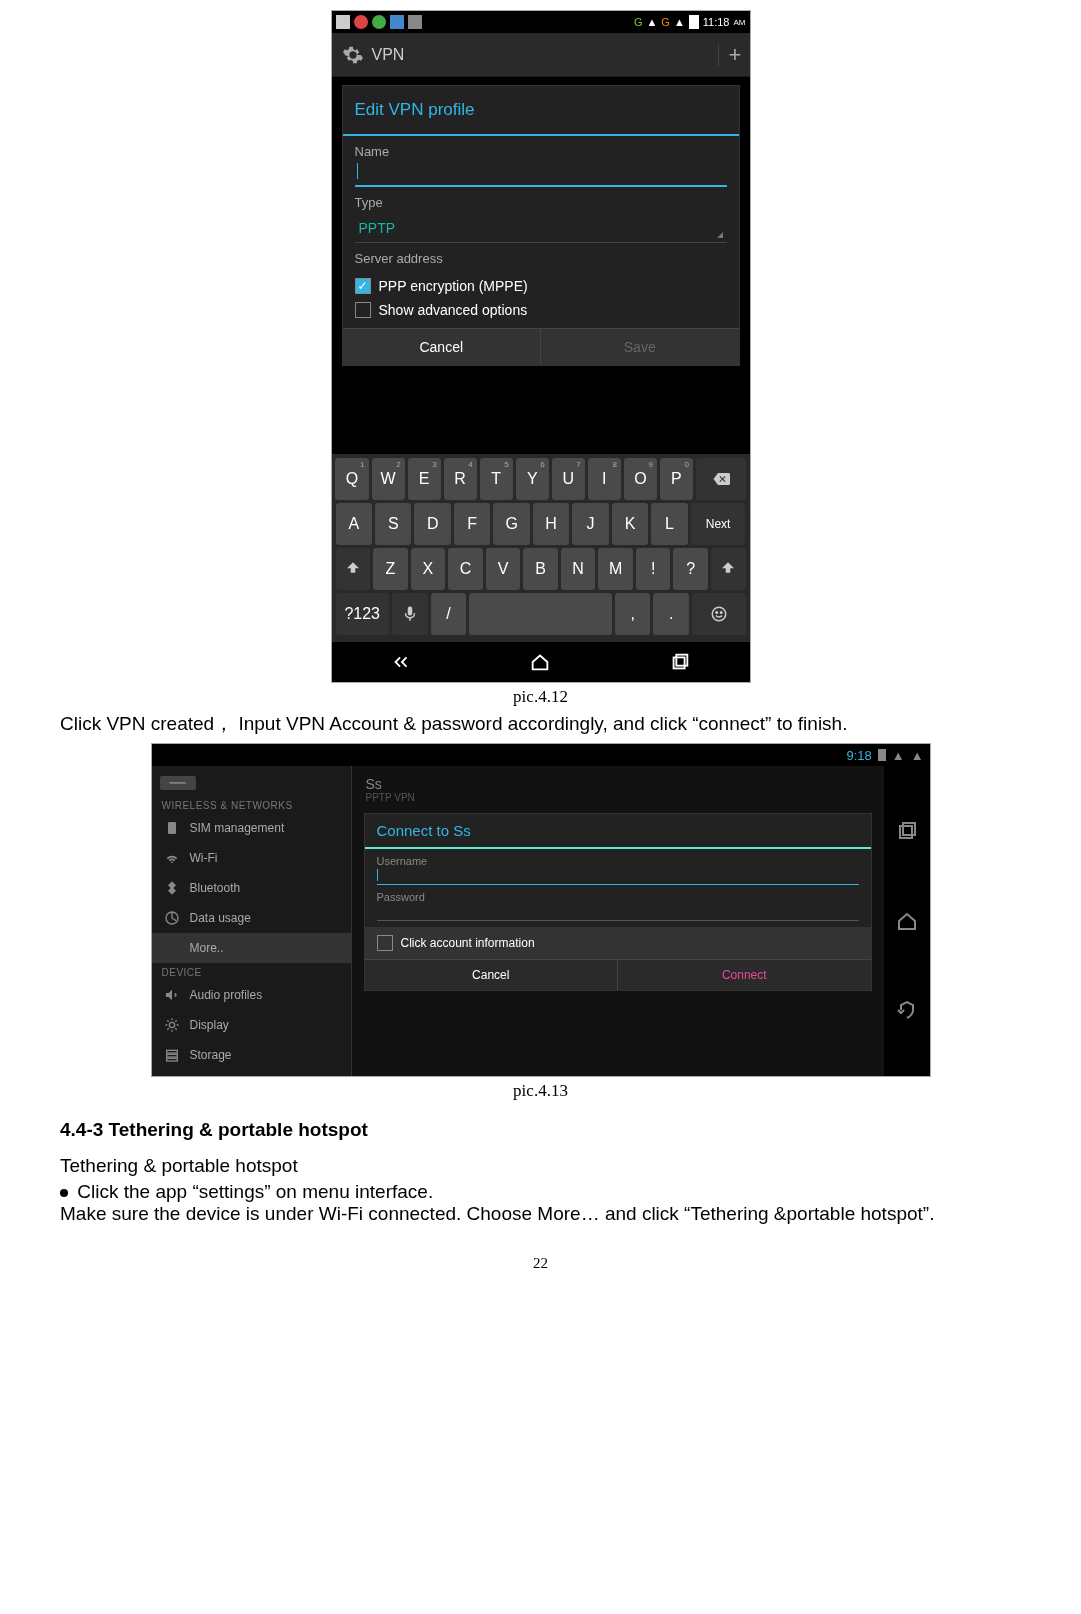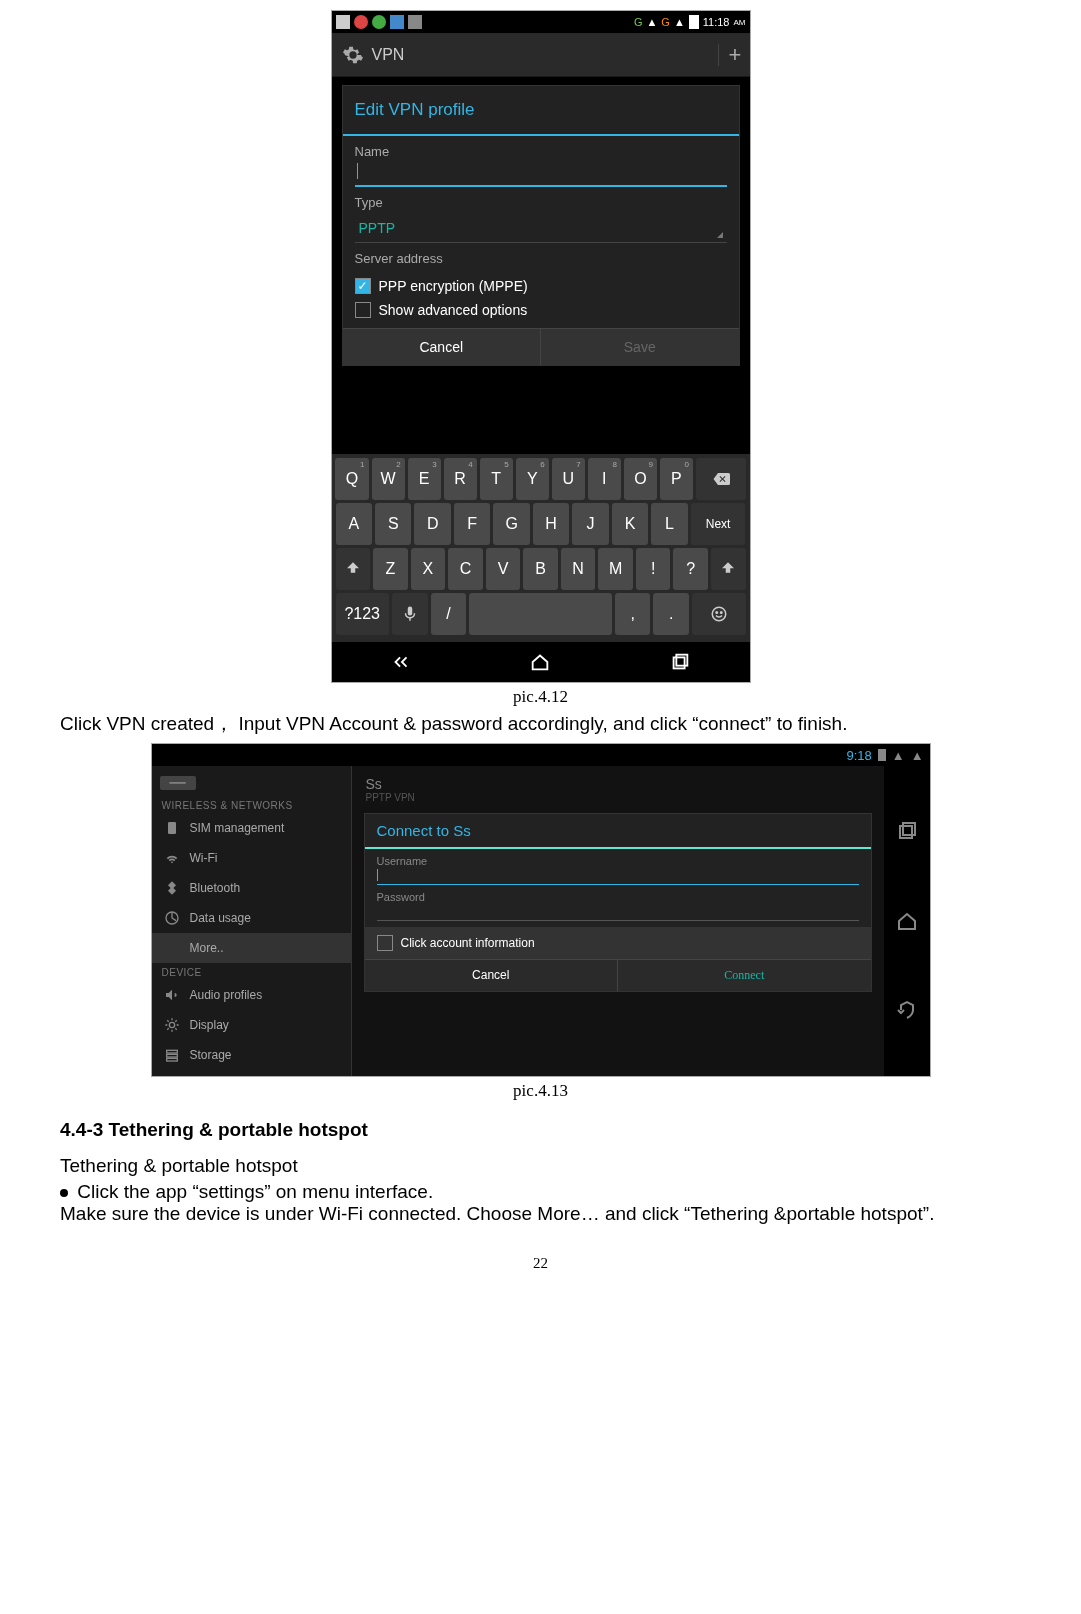--- a/index.html
+++ b/index.html
@@ -75,21 +75,21 @@
   .main-row-faded .t2 { font-size: 10px; color: #555; }
   .dialog2 { background: #222; margin: 0 12px; border: 1px solid #333; }
   .dialog2-title { color: #33b5e5; font-size: 15px; padding: 8px 12px; border-bottom: 2px solid #5eead4; }
   .d2-label { color: #888; font-size: 11px; padding: 6px 12px 0; }
   .d2-input { margin: 0 12px; border-bottom: 1px solid #33b5e5; height: 18px; position: relative; }
   .d2-input .cursor2 { width:1px; height:12px; background:#33b5e5; display:inline-block; }
   .d2-check { background: #333; padding: 8px 12px; color: #fff; font-size: 12px; display: flex; align-items: center; gap: 8px; margin-top: 6px; }
   .d2-btns { display: flex; background: #2a2a2a; }
   .d2-btn { flex:1; text-align:center; padding: 8px; font-size: 12px; color: #fff; border-top: 1px solid #444; }
   .d2-btn:first-child { border-right: 1px solid #444; }
-  .d2-btn.disabled { color: #14b8a6; font-family: Liberation Serif, serif; }
+  .d2-btn.disabled { color: #ec4899; }
 
   .shot2-status { background: #000; height: 22px; display: flex; justify-content: flex-end; align-items: center; padding: 0 6px; gap: 6px; color: #33b5e5; font-size: 13px; }
 
   .tablet-nav { width: 46px; background: #000; display: flex; flex-direction: column; justify-content: space-around; align-items: center; padding: 20px 0; }
   .tablet-nav-icon { width: 24px; height: 24px; }
   .tablet-nav-icon svg { width:100%; height:100%; }
 
   .section-head { font-weight: bold; font-size: 19px; margin: 18px 30px 2px; }
   .bullet-line { font-size: 19px; margin-left: 30px; }
   .bullet { display: inline-block; width: 8px; height: 8px; background: #000; border-radius: 50%; margin-right: 4px; vertical-align: middle; }

